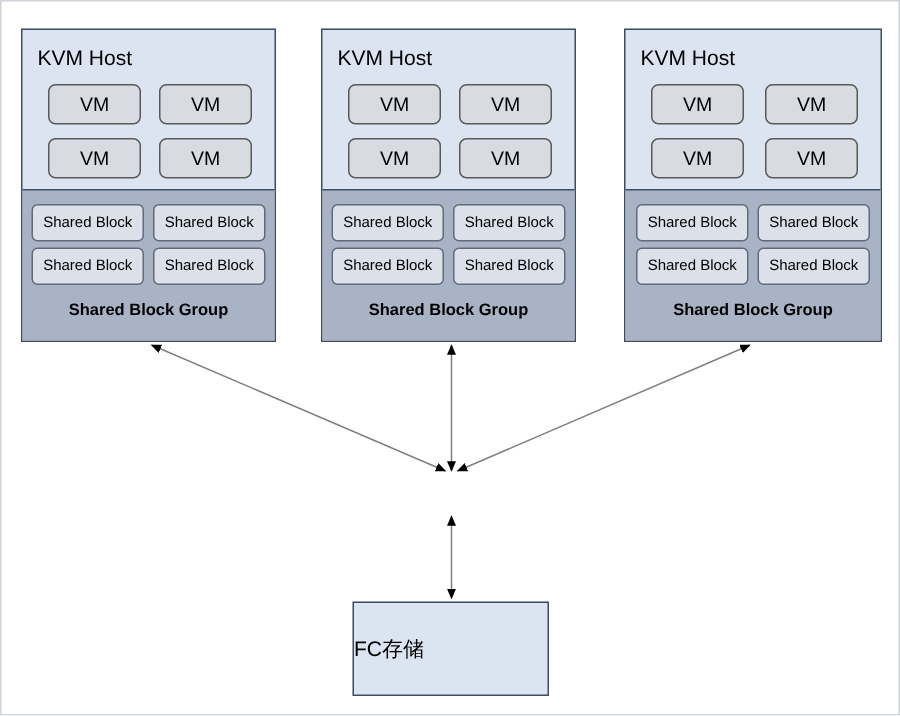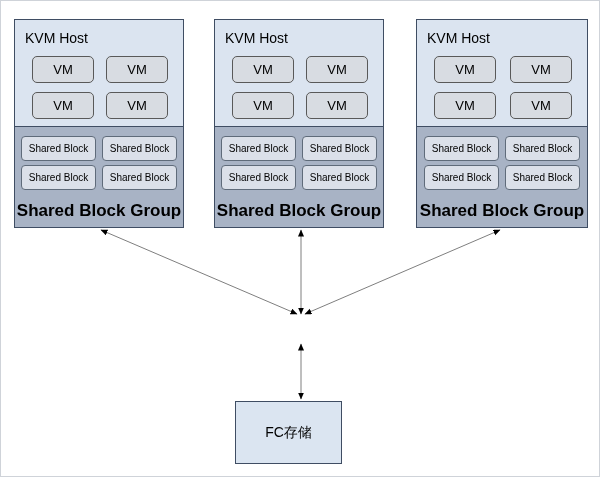--- a/index.html
+++ b/index.html
@@ -67,38 +67,38 @@
     border:1px solid #5f6b7a;
     border-radius:4px;
     display:flex; align-items:center; justify-content:center;
     font-size:10px;
     white-space:nowrap;
   }
   .group-label {
     margin-top:11px;
     text-align:center;
     font-weight:bold;
-    font-size:17px;
+    font-size:11px;
   }
 
   
   .fc-switch {
     position:absolute; left:233px; top:315px;
     width:133px; height:26px;
     background:#dbe5f1;
     border:1px solid #3f4d63;
     display:flex; align-items:center; justify-content:center;
     font-size:14px;
   }
   .fc-storage {
     position:absolute; left:234px; top:400px;
-    width:107px; height:63px;
+    width:131px; height:63px;
     background:#dbe5f1;
     border:1px solid #3f4d63;
-    display:flex; align-items:center; justify-content:center;
+    display:flex; align-items:center; justify-content:flex-start;
     font-size:14px;
   }
 
   
   .wires {
     position:absolute; left:0; top:0;
     width:600px; height:477px;
     pointer-events:none;
   }
 </style>

